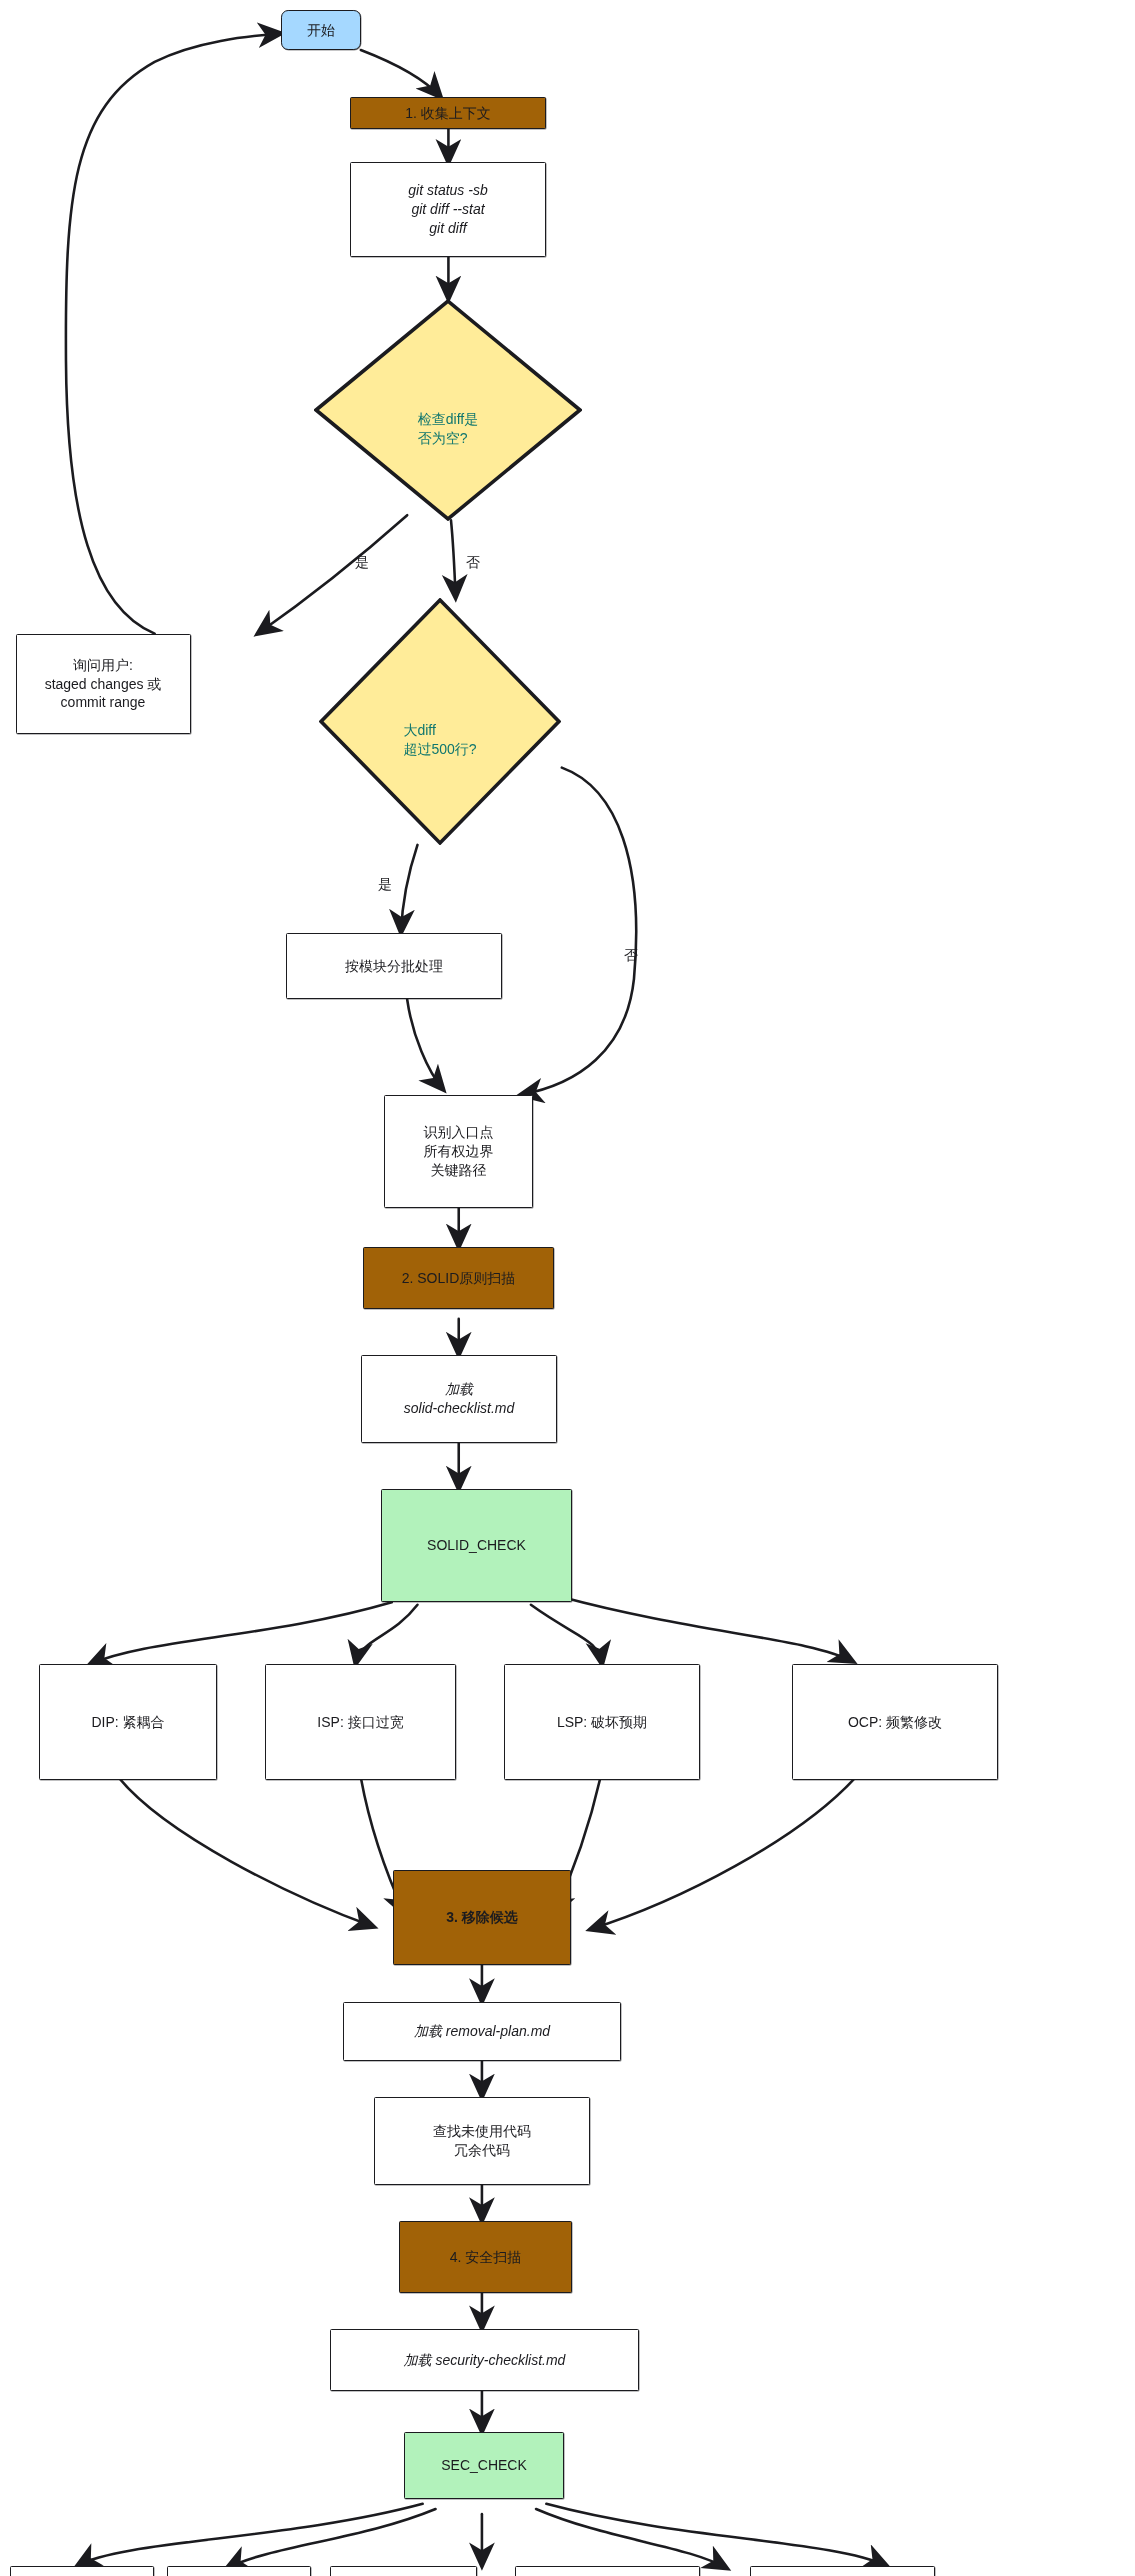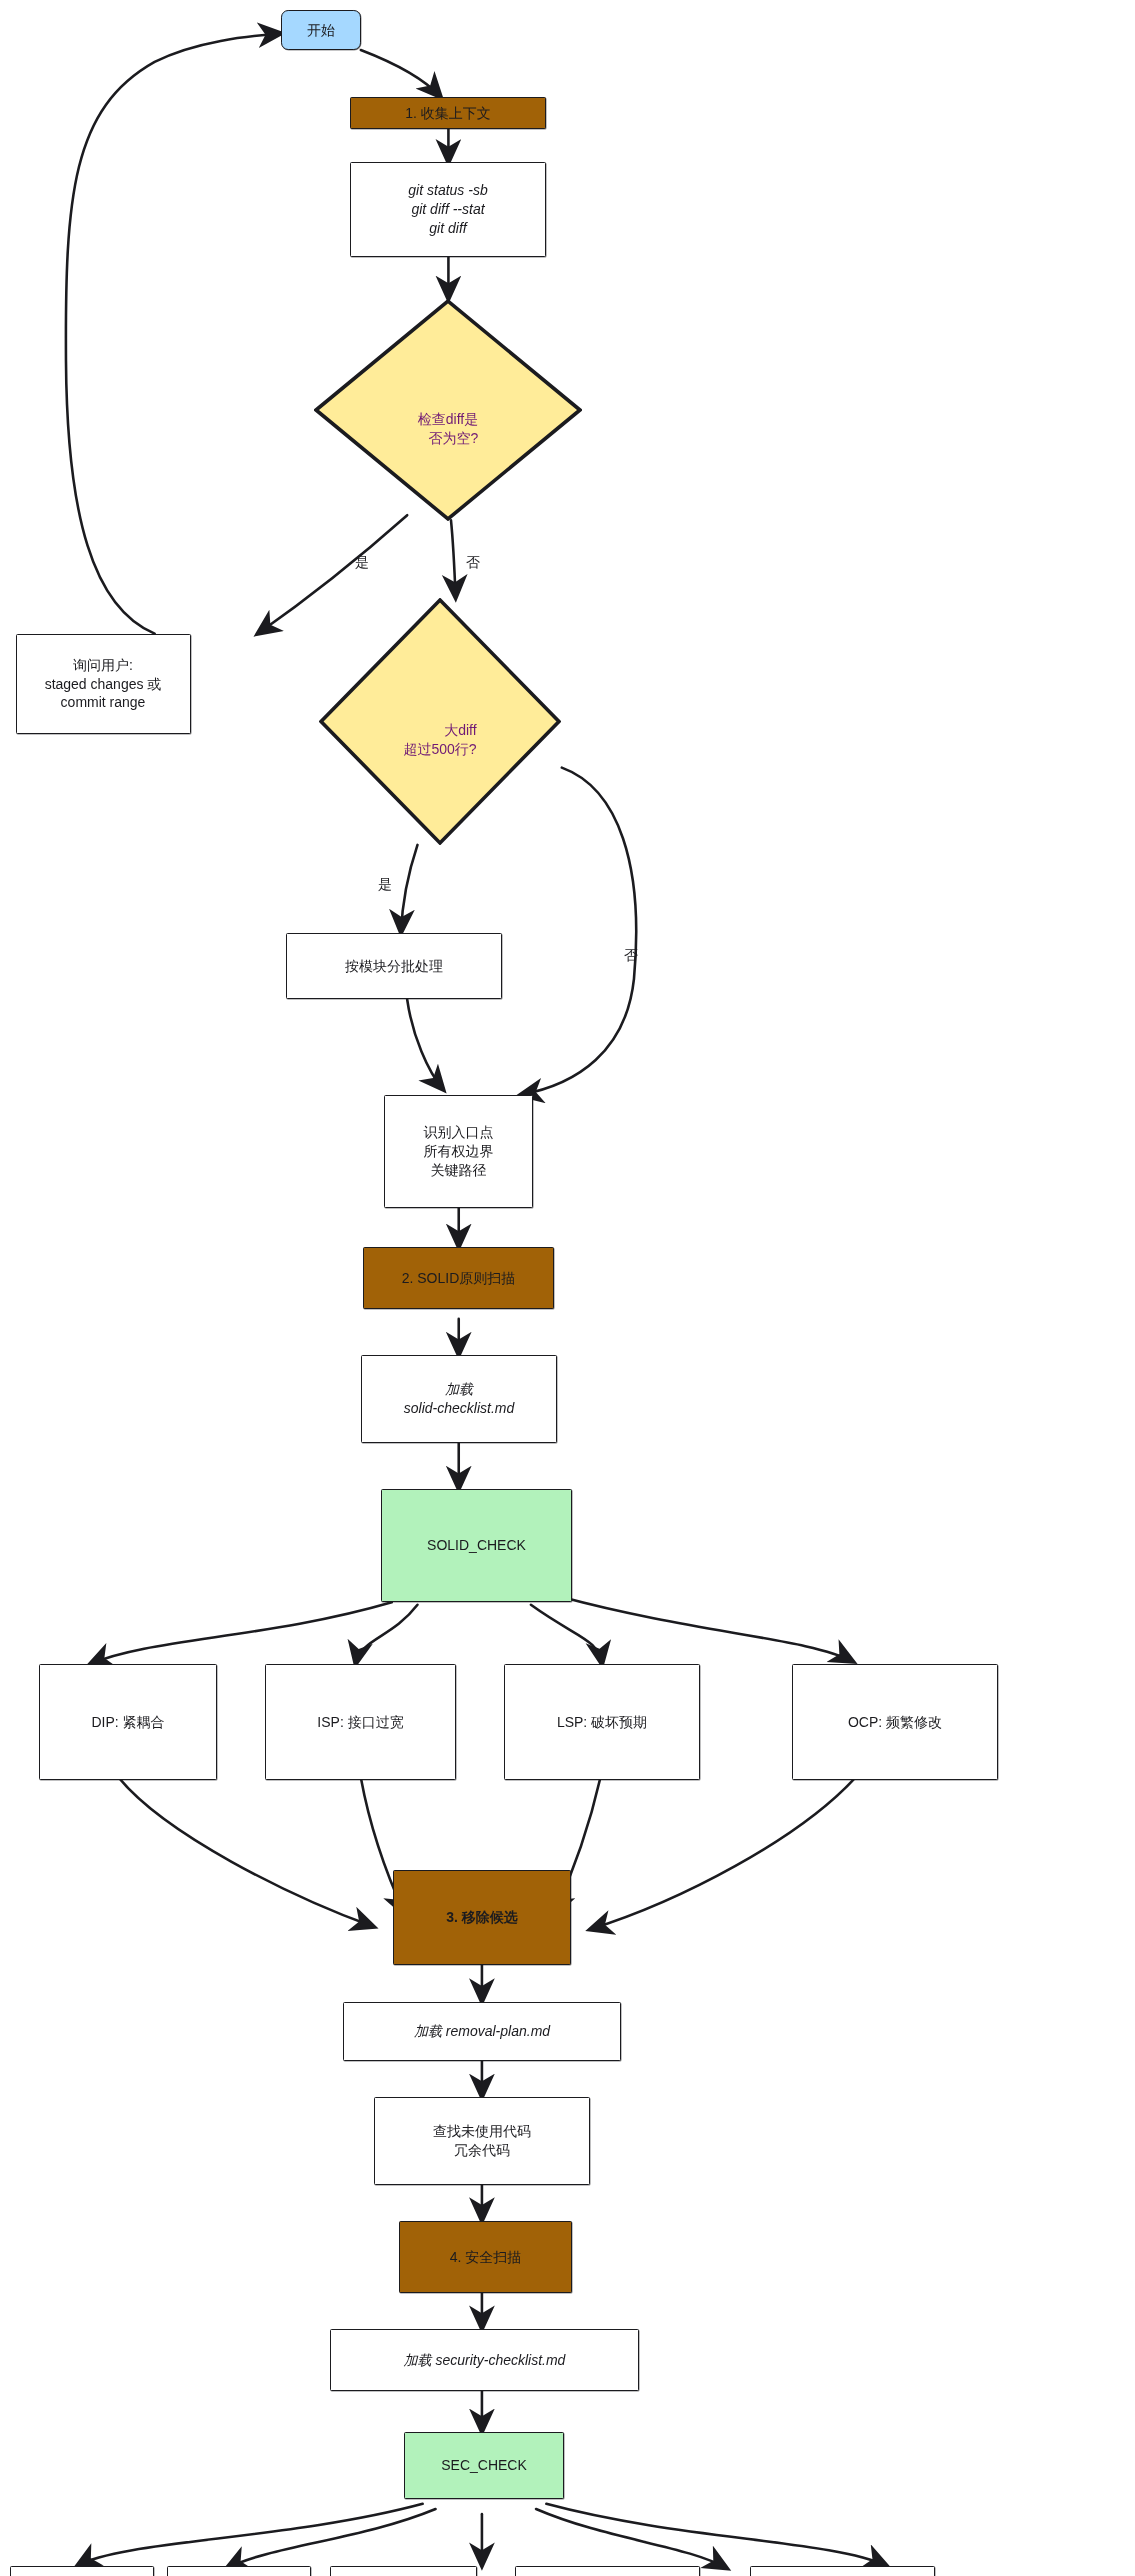--- a/index.html
+++ b/index.html
@@ -59,23 +59,23 @@
   }
   .diamond-shape {
     position: absolute;
     left: 0; top: 0;
     width: 100%;
     height: 100%;
   }
   .diamond-label {
     position: relative;
     z-index: 2;
-    text-align: right;
+    text-align: left;
     white-space: pre-line;
-    color: #701a75;
+    color: #0f766e;
     line-height: 1.35;
     margin-top: 37px;
   }
   .edge-label {
     position: absolute;
     color: #1b1b1f;
     background: transparent;
     white-space: nowrap;
     font-family: "Liberation Sans", sans-serif;
   }

